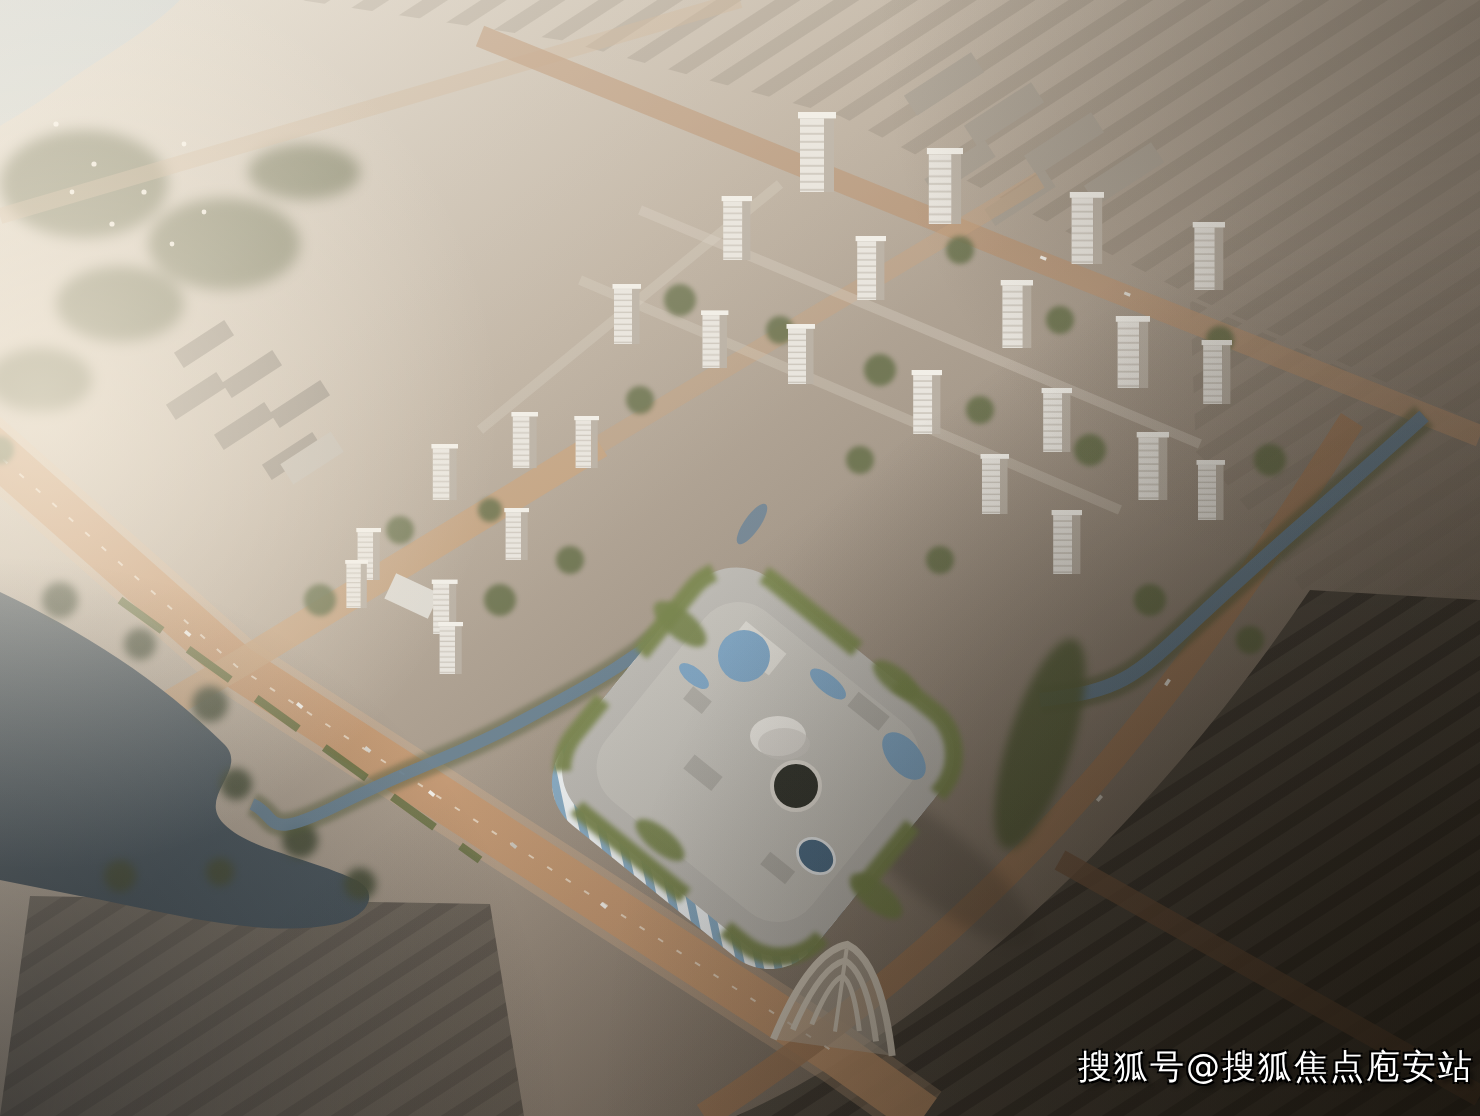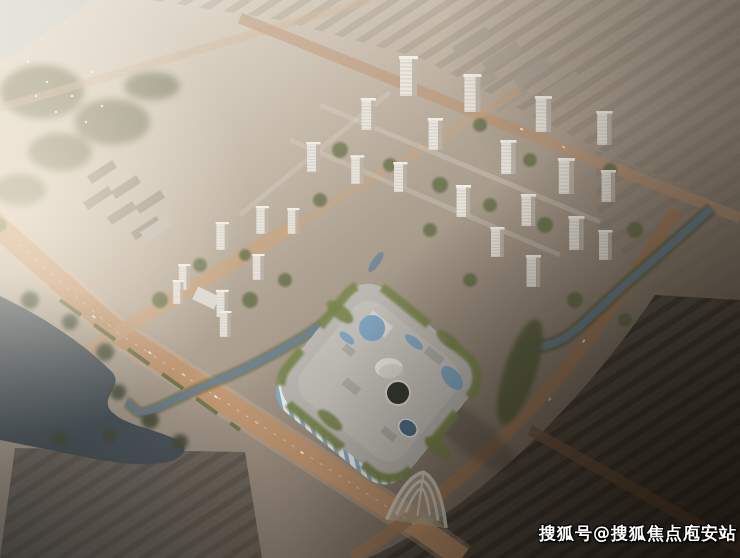--- a/index.html
+++ b/index.html
@@ -1,20 +1,20 @@
 <!DOCTYPE html>
 <html><head>
 <meta charset="utf-8">
 <style>
   html,body{margin:0;padding:0;background:#222;}
   .stage{position:relative;width:740px;height:558px;overflow:hidden;
          font-family:"DejaVu Sans","Liberation Sans",sans-serif;}
   .stage svg{position:absolute;left:0;top:0;display:block;}
   .blur1{filter:blur(1.3px);} .blur2{filter:blur(2.2px);} .blur3{filter:blur(3.5px);}
-  .watermark{position:absolute;top:522px;right:3px;font-size:17px;font-weight:bold;
+  .watermark{position:absolute;top:522px;right:3px;font-size:17px;font-weight:normal;
     letter-spacing:1px;white-space:nowrap;
     text-shadow:-1px -1px 0 #000,1px -1px 0 #000,-1px 1px 0 #000,1px 1px 0 #000,2px 2px 2px rgba(0,0,0,.65);}
 </style>
 </head>
 <body>
 
 <div class="stage">
 <svg width="740" height="558" viewBox="0 0 740 558">
   <defs>
     <linearGradient id="bg" x1="0" y1="0" x2="1" y2="1">

